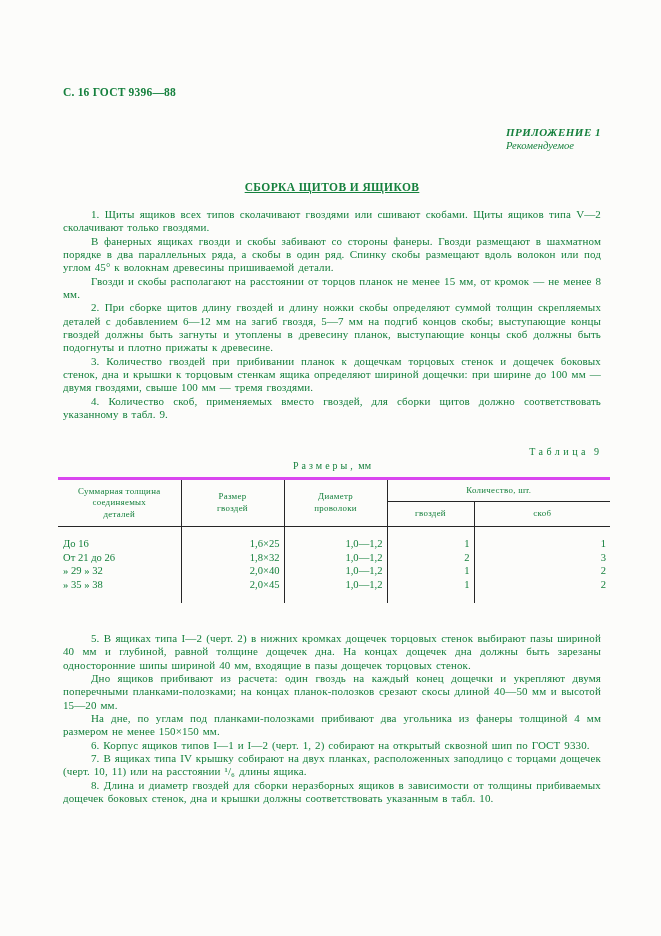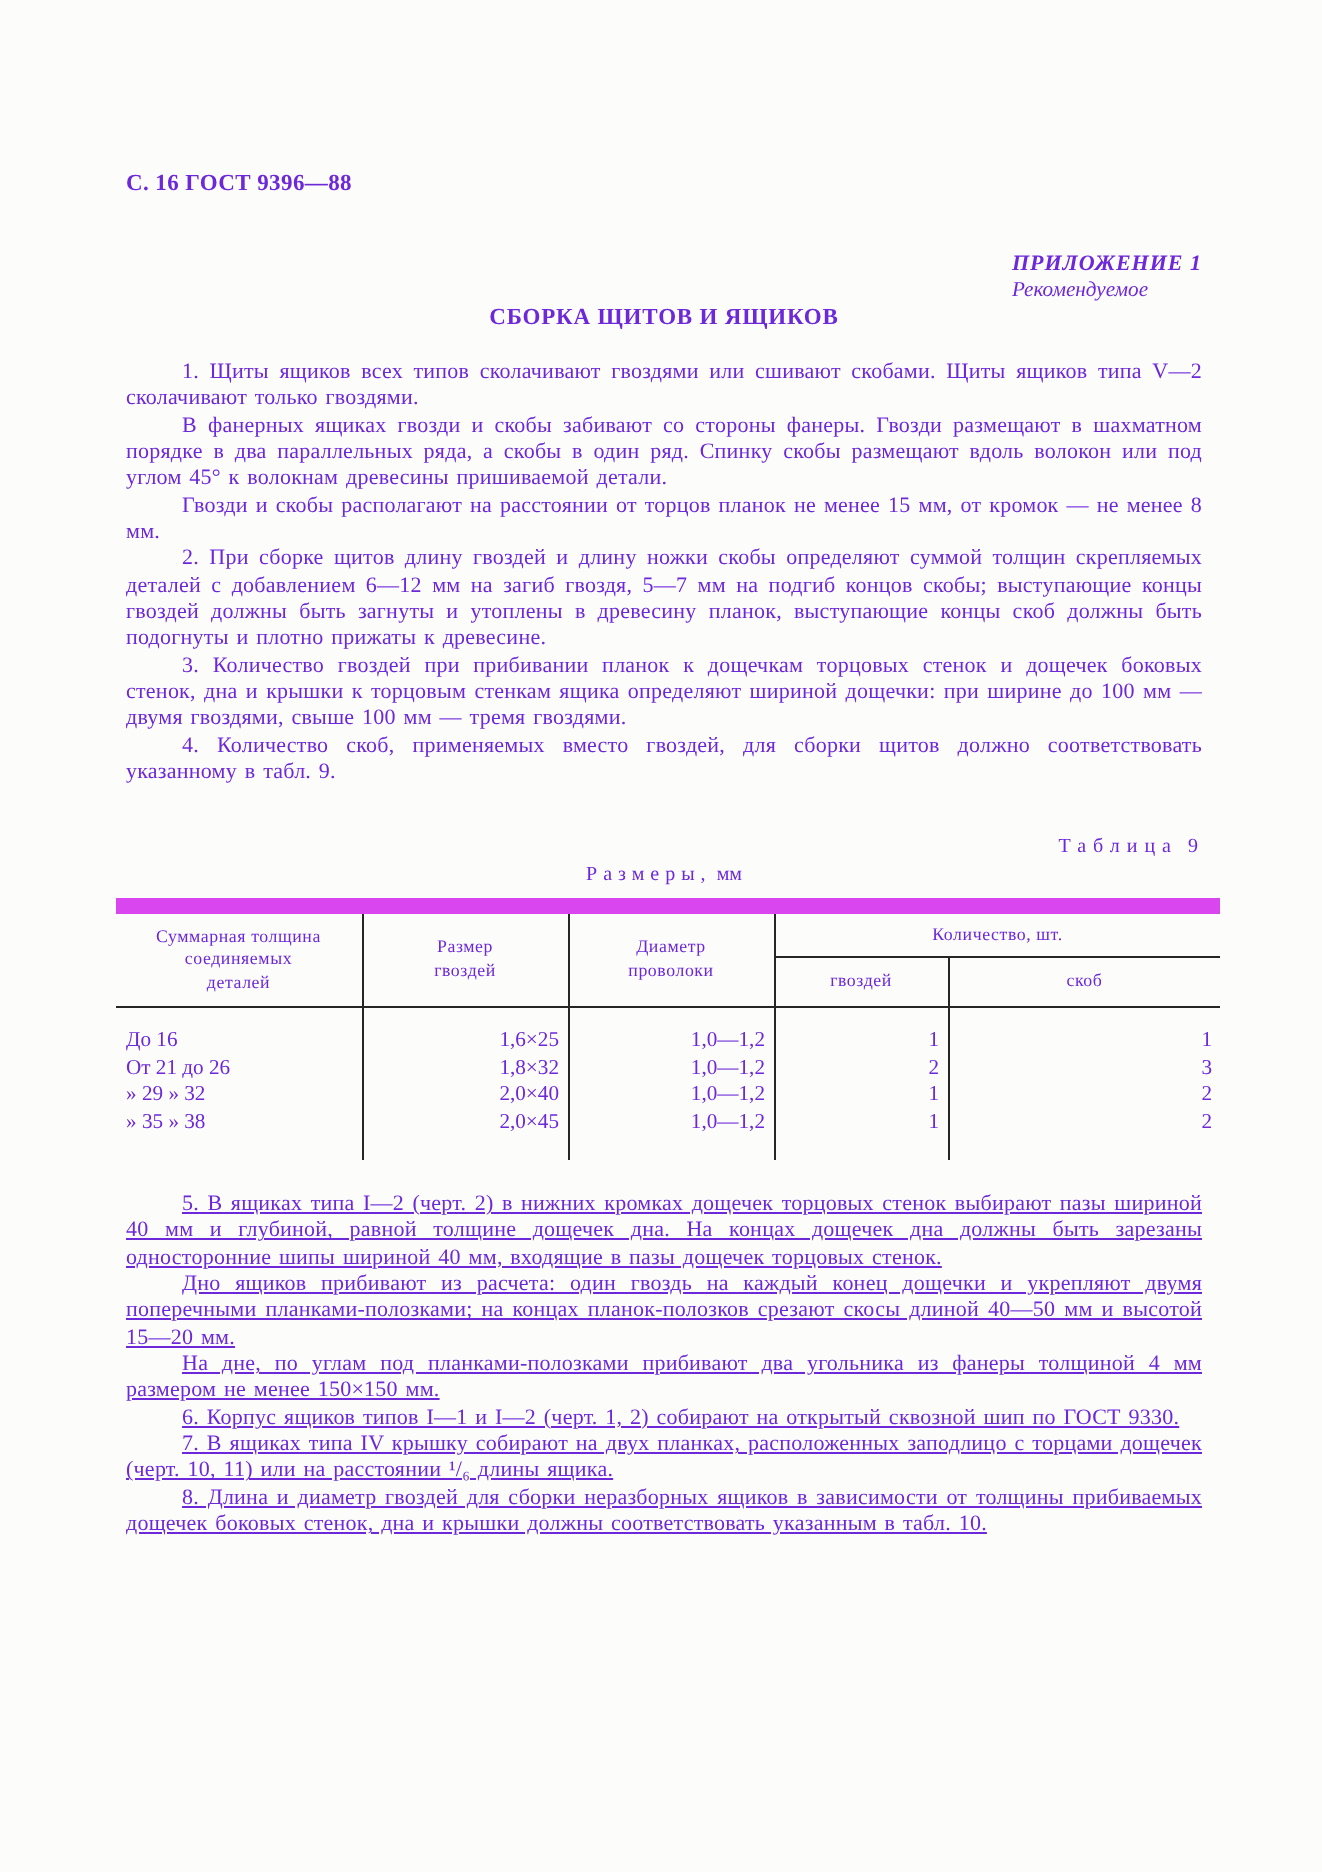--- a/index.html
+++ b/index.html
@@ -5,21 +5,21 @@
   html, body { margin: 0; padding: 0; }
   body {
     width: 661px; height: 936px;
     background: #e8e8e6;
     font-family: "Liberation Serif", "DejaVu Serif", serif;
   }
   .page {
     position: relative;
     width: 661px; height: 936px;
     background: #fcfcfa;
-    color: #6d28d9;
+    color: #15803d;
     overflow: hidden;
   }
   .content {
     position: absolute;
     left: 63px; top: 86px;
     width: 538px;
   }
   .doc-header {
     font-weight: bold;
     font-size: 11.5px;
@@ -32,21 +32,23 @@
     font-style: italic;
     line-height: 13px;
   }
   .annex-title { font-size: 11px; font-weight: 600; letter-spacing: 0.5px; }
   .annex-subtitle { font-size: 10.6px; }
   .doc-title {
     text-align: center;
     font-weight: bold;
     font-size: 11.5px;
     letter-spacing: 0.4px;
+    margin-top: 28px;
     margin-bottom: 15px;
+    text-decoration: underline;
   }
   p.body {
     margin: 0;
     font-size: 11px;
     line-height: 13.35px;
     text-align: justify;
     text-align-last: left;
     text-indent: 28px;
     word-spacing: 1px;
     letter-spacing: 0.12px;
@@ -64,21 +66,21 @@
     font-size: 10px;
     margin-top: 3px;
     margin-bottom: 6px;
   }
   .size-caption .sp { letter-spacing: 3px; }
   .tbl-wrap { margin-left: -5px; width: 552px; }
   table.tbl {
     width: 552px;
     table-layout: fixed;
     border-collapse: collapse;
-    border-top: 8px solid #d946ef;
+    border-top: 3px solid #d946ef;
   }
   .tbl th, .tbl td { font-weight: normal; overflow: hidden; }
   .tbl thead th {
     font-size: 8.9px;
     line-height: 11.5px;
     letter-spacing: 0.3px;
     text-align: center;
     vertical-align: middle;
     white-space: pre-line;
     padding: 6px 4px;
@@ -89,21 +91,21 @@
   .vl { border-left: 1px solid #262626; }
   .tbl tbody td {
     font-size: 10.6px;
     line-height: 13.5px;
     text-align: right;
     padding: 0 4px;
   }
   .tbl tbody td.c1 { text-align: left; padding-left: 5px; }
   .tbl tbody tr.first td { padding-top: 10px; }
   .tbl tbody tr.spacer td { height: 12px; }
-  .after-table { margin-top: 16px; text-decoration: underline; }
+  .after-table { margin-top: 29px; }
 </style>
 </head>
 <body>
 
 <div class="page">
   <div class="content">
 
     <div class="doc-header">С. 16 ГОСТ 9396—88</div>
 
     <div class="annex-wrap">

